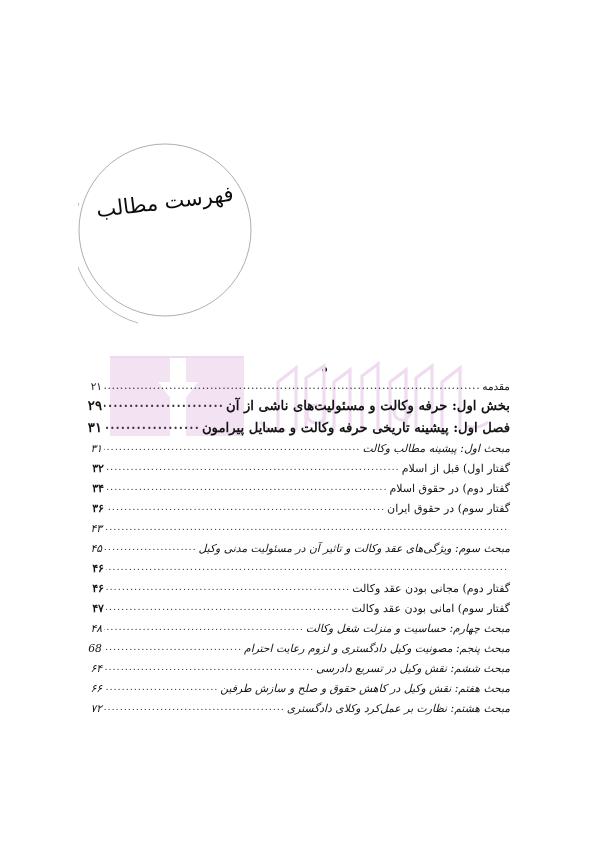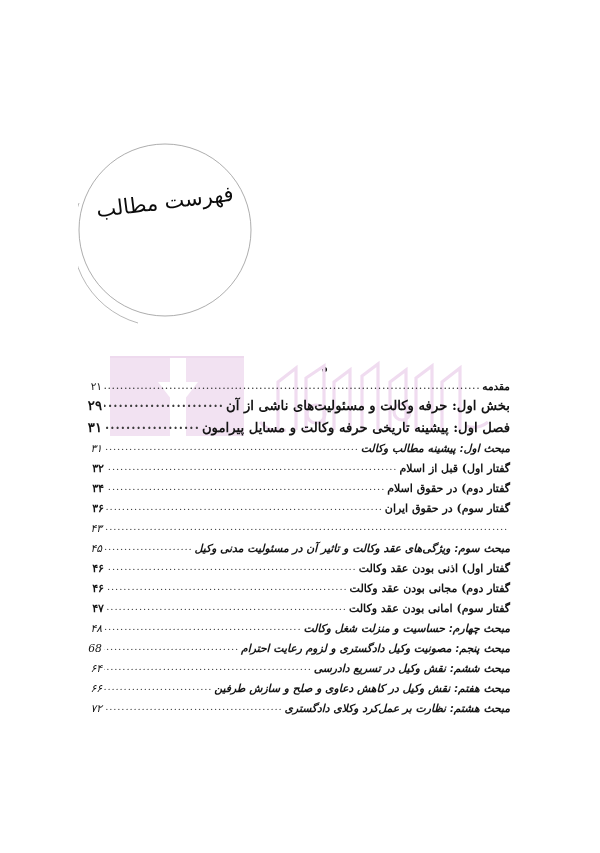--- a/index.html
+++ b/index.html
@@ -93,21 +93,20 @@
     direction: rtl;
     width: 100%;
     font-family: "DejaVu Serif", "Liberation Serif", serif;
     color: #141414;
     white-space: nowrap;
   }
 
   .toc-label {
     flex: 0 0 auto;
     order: 1;
-    font-weight: bold;
   }
   .toc-dots {
     flex: 1 1 auto;
     order: 2;
     overflow: hidden;
     margin: 0 2px;
     position: relative;
     top: -2px;
     color: #3a3a3a;
   }
@@ -261,21 +260,20 @@
       <span class="toc-page">۴۳</span>
     </div>
 
     <div class="toc-row lvl-section">
       <span class="toc-label">مبحث سوم: ویژگی‌های عقد وکالت و تاثیر آن در مسئولیت مدنی وکیل</span>
       <span class="toc-dots"></span>
       <span class="toc-page">۴۵</span>
     </div>
 
     <div class="toc-row lvl-sub">
-      <span class="toc-label">گفتار اول) اذنی بودن عقد وکالت</span>
       <span class="toc-dots"></span>
       <span class="toc-page">۴۶</span>
     </div>
 
     <div class="toc-row lvl-sub">
       <span class="toc-label">گفتار دوم) مجانی بودن عقد وکالت</span>
       <span class="toc-dots"></span>
       <span class="toc-page">۴۶</span>
     </div>
 
@@ -297,21 +295,21 @@
       <span class="toc-page">68</span>
     </div>
 
     <div class="toc-row lvl-section">
       <span class="toc-label">مبحث ششم: نقش وکیل در تسریع دادرسی</span>
       <span class="toc-dots"></span>
       <span class="toc-page">۶۴</span>
     </div>
 
     <div class="toc-row lvl-section">
-      <span class="toc-label">مبحث هفتم: نقش وکیل در کاهش دعاوی و صلح و سازش طرفین</span>
+      <span class="toc-label">مبحث هفتم: نقش وکیل در کاهش حقوق و صلح و سازش طرفین</span>
       <span class="toc-dots"></span>
       <span class="toc-page">۶۶</span>
     </div>
 
     <div class="toc-row lvl-section">
       <span class="toc-label">مبحث هشتم: نظارت بر عمل‌کرد وکلای دادگستری</span>
       <span class="toc-dots"></span>
       <span class="toc-page">۷۲</span>
     </div>
 

